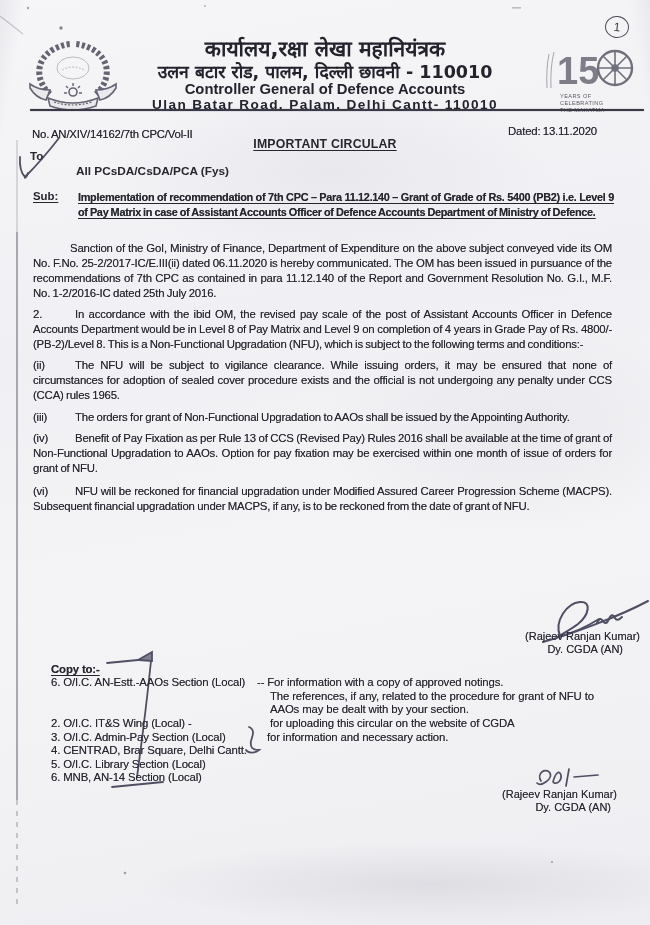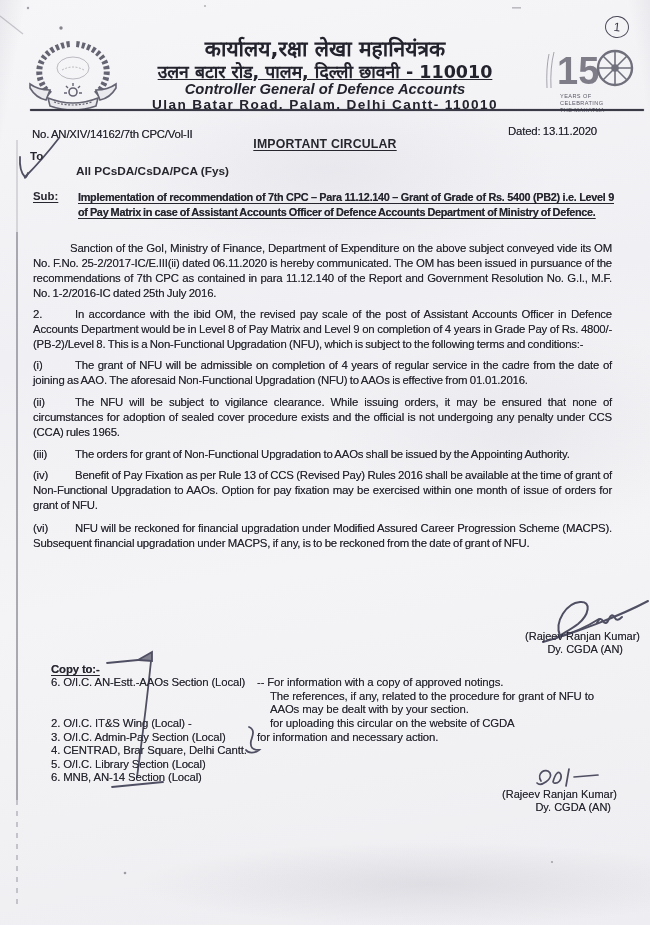--- a/index.html
+++ b/index.html
@@ -61,40 +61,39 @@
       <path d="M72,9 L72,43 M55,26 L89,26 M60,14 L84,38 M84,14 L60,38" stroke-width="1.6"></path>
     </g>
     <g font-family="Liberation Sans,sans-serif" font-size="5.6" fill="#5a5a68" letter-spacing="0.4">
       <text x="17" y="56">YEARS OF</text>
       <text x="17" y="63">CELEBRATING</text>
       <text x="17" y="70">THE MAHATMA</text>
     </g>
   </svg>
 
   <div class="line hindi" style="left:0;top:34px;width:650px;text-align:center;font-size:21px;color:#23232d;">कार्यालय,रक्षा लेखा महानियंत्रक</div>
-  <div class="line hindi" style="left:0;top:59px;width:650px;text-align:center;font-size:17.5px;color:#23232d;text-decoration:underline;">उलन बटार रोड, पालम, दिल्ली छावनी - 110010</div>
-  <div class="line b" style="left:0;top:81px;width:650px;text-align:center;font-size:14.8px;color:#23232d;font-style:italic;">Controller General of Defence Accounts</div>
+  <div class="line hindi" style="left:0;top:59px;width:650px;text-align:center;font-size:17.5px;color:#23232d;">उलन बटार रोड, पालम, दिल्ली छावनी - 110010</div>
+  <div class="line b" style="left:0;top:81px;width:650px;text-align:center;font-size:14.8px;color:#23232d;">Controller General of Defence Accounts</div>
   <div class="line b" style="left:0;top:97px;width:650px;text-align:center;font-size:13.6px;letter-spacing:1.4px;color:#23232d;">Ulan Batar Road, Palam, Delhi Cantt- 110010</div>
   <div class="abs hrule" style="left:30px;top:109px;width:614px;height:2.4px;"></div>
 
   <div class="line body-text" style="left:32px;top:127px;">No. AN/XIV/14162/7th CPC/Vol-II</div>
   <div class="line body-text" style="left:508px;top:124px;">Dated: 13.11.2020</div>
 
   <div class="line b u" style="left:0;top:137px;width:650px;text-align:center;font-size:12.3px;letter-spacing:.2px;">IMPORTANT CIRCULAR</div>
 
   <div class="line b" style="left:30px;top:149px;font-size:11.6px;">To</div>
   <div class="line b" style="left:76px;top:164px;font-size:11.8px;">All PCsDA/CsDA/PCA (Fys)</div>
 
   <div class="line b u" style="left:33px;top:190px;font-size:11.4px;">Sub:</div>
   <div class="abs b u body-text" style="left:78px;top:190px;width:536px;font-size:10.9px;letter-spacing:-0.3px;">Implementation of recommendation of 7th CPC – Para 11.12.140 – Grant of Grade of Rs. 5400 (PB2) i.e. Level 9 of Pay Matrix in case of Assistant Accounts Officer of Defence Accounts Department of Ministry of Defence.</div>
 
   <div class="abs body-text" style="left:33px;top:241px;width:579px;">
     <p class="para" style="margin:0 0 6px;text-indent:37px;">Sanction of the GoI, Ministry of Finance, Department of Expenditure on the above subject conveyed vide its OM No. F.No. 25-2/2017-IC/E.III(ii) dated 06.11.2020 is hereby communicated. The OM has been issued in pursuance of the recommendations of 7th CPC as contained in para 11.12.140 of the Report and Government Resolution No. G.I., M.F. No. 1-2/2016-IC dated 25th July 2016.</p>
     <p class="para" style="margin:0 0 6px;"><span class="tl">2.</span><span>In accordance with the ibid OM, the revised pay scale of the post of Assistant Accounts Officer in Defence Accounts Department would be in Level 8 of Pay Matrix and Level 9 on completion of 4 years in Grade Pay of Rs. 4800/- (PB-2)/Level 8. This is a Non-Functional Upgradation (NFU), which is subject to the following terms and conditions:-</span></p>
-    <p class="para" style="margin:0 0 7px;"><span class="tl">(i)</span><span>The grant of NFU will be admissible on completion of 4 years of regular service in the cadre from the date of joining as AAO. The aforesaid Non-Functional Upgradation (NFU) to AAOs is effective from 01.01.2016.</span></p>
     <p class="para" style="margin:0 0 7px;"><span class="tl">(ii)</span><span>The NFU will be subject to vigilance clearance. While issuing orders, it may be ensured that none of circumstances for adoption of sealed cover procedure exists and the official is not undergoing any penalty under CCS (CCA) rules 1965.</span></p>
     <p class="para" style="margin:0 0 6px;"><span class="tl">(iii)</span><span>The orders for grant of Non-Functional Upgradation to AAOs shall be issued by the Appointing Authority.</span></p>
     <p class="para" style="margin:0 0 8px;"><span class="tl">(iv)</span><span>Benefit of Pay Fixation as per Rule 13 of CCS (Revised Pay) Rules 2016 shall be available at the time of grant of Non-Functional Upgradation to AAOs. Option for pay fixation may be exercised within one month of issue of orders for grant of NFU.</span></p>
     <p class="para" style="margin:0;"><span class="tl">(vi)</span><span>NFU will be reckoned for financial upgradation under Modified Assured Career Progression Scheme (MACPS). Subsequent financial upgradation under MACPS, if any, is to be reckoned from the date of grant of NFU.</span></p>
   </div>
 
   <div class="line signame" style="right:10px;top:630px;">(Rajeev Ranjan Kumar)</div>
   <div class="line signame" style="right:27px;top:643px;">Dy. CGDA (AN)</div>
 
   <div class="line b u copyline" style="left:38px;top:663px;">Copy to:-</div>
@@ -103,21 +102,21 @@
   <div class="line copyline" style="left:38px;top:717px;">2. O/I.C. IT&amp;S Wing (Local) -</div>
   <div class="line copyline" style="left:38px;top:731px;">3. O/I.C. Admin-Pay Section (Local)</div>
   <div class="line copyline" style="left:38px;top:744px;">4. CENTRAD, Brar Square, Delhi Cantt.</div>
   <div class="line copyline" style="left:38px;top:758px;">5. O/I.C. Library Section (Local)</div>
   <div class="line copyline" style="left:38px;top:771px;">6. MNB, AN-14 Section (Local)</div>
 
   <div class="line copyline" style="left:257px;top:690px;">The references, if any, related to the procedure for grant of NFU to</div>
   <div class="line copyline" style="left:244px;top:676px;">-- For information with a copy of approved notings.</div>
   <div class="line copyline" style="left:257px;top:703px;">AAOs may be dealt with by your section.</div>
   <div class="line copyline" style="left:257px;top:717px;">for uploading this circular on the website of CGDA</div>
-  <div class="line copyline" style="left:244px;top:731px;text-align:right;">for information and necessary action.</div>
+  <div class="line copyline" style="left:254px;top:731px;text-align:right;">for information and necessary action.</div>
 
   <div class="line signame" style="right:33px;top:788px;">(Rajeev Ranjan Kumar)</div>
   <div class="line signame" style="right:39px;top:801px;">Dy. CGDA (AN)</div>
 
   <svg class="marks" width="650" height="925" viewBox="0 0 650 925">
     <g stroke="#33334a" stroke-width="1.8" fill="none" stroke-linecap="round" opacity="0.85">
 
       <g>
         <path d="M20,157 C19.5,165 21,173 25,177 C24,179 27,177 28,173"></path>
         <path d="M25,177 C36,166 49,151 59,138"></path>

